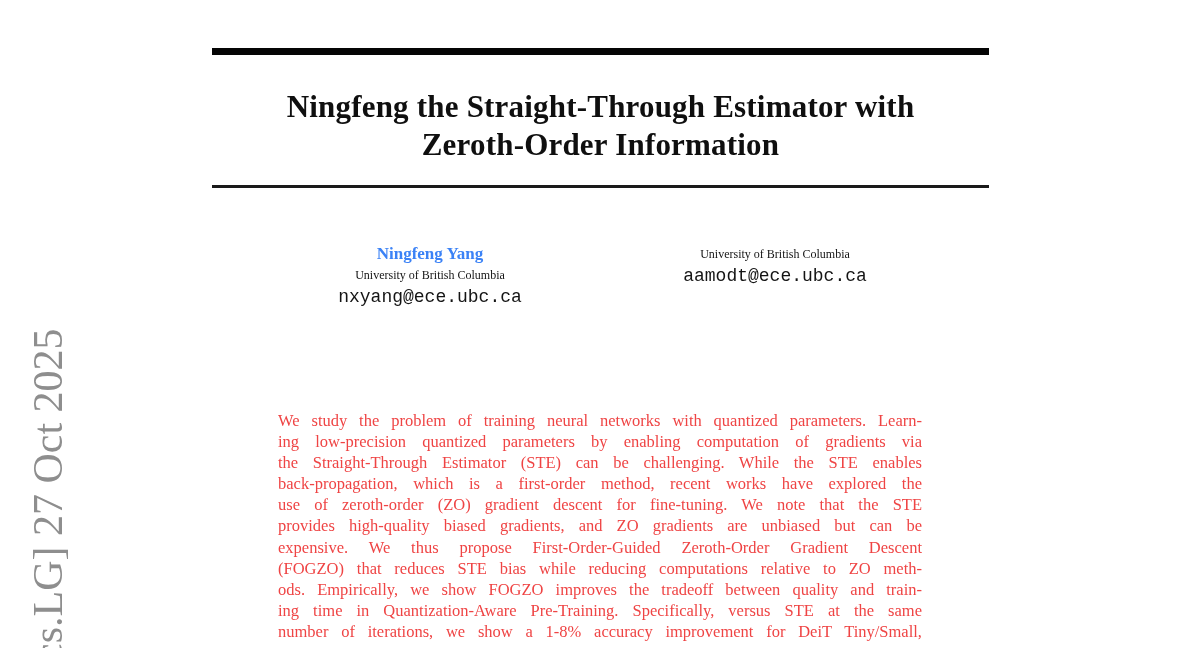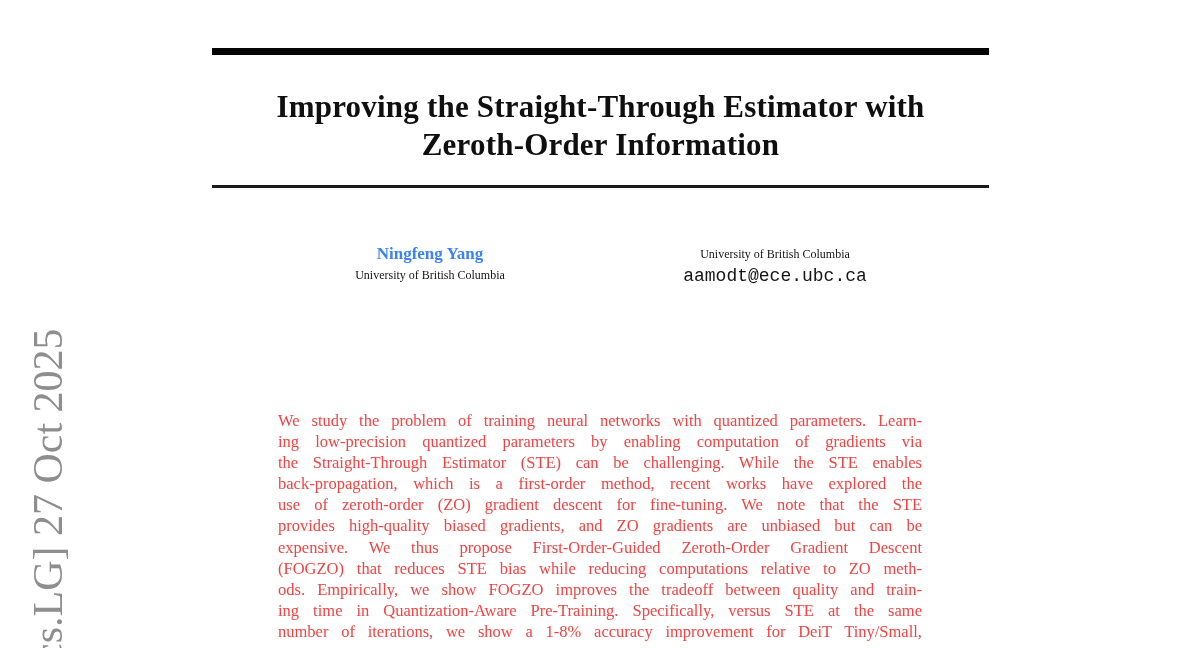--- a/index.html
+++ b/index.html
@@ -109,29 +109,30 @@
   }
 </style>
 </head>
 <body>
 
 <div class="page">
 
   <div class="rule-thick"></div>
 
   <div class="paper-title">
-    <div>Improving the Straight-Through Estimator with</div>
+    <div>Ningfeng the Straight-Through Estimator with</div>
     <div>Zeroth-Order Information</div>
   </div>
 
   <div class="rule-thin"></div>
 
   <div class="author-col first">
     <div class="author-name">Ningfeng Yang</div>
     <div class="author-affil">University of British Columbia</div>
+    <div class="author-email">nxyang@ece.ubc.ca</div>
   </div>
 
   <div class="author-col second">
     <div class="author-affil">University of British Columbia</div>
     <div class="author-email">aamodt@ece.ubc.ca</div>
   </div>
 
 
   <div class="abstract">
     <div class="abs-line">We study the problem of training neural networks with quantized parameters. Learn-</div>

